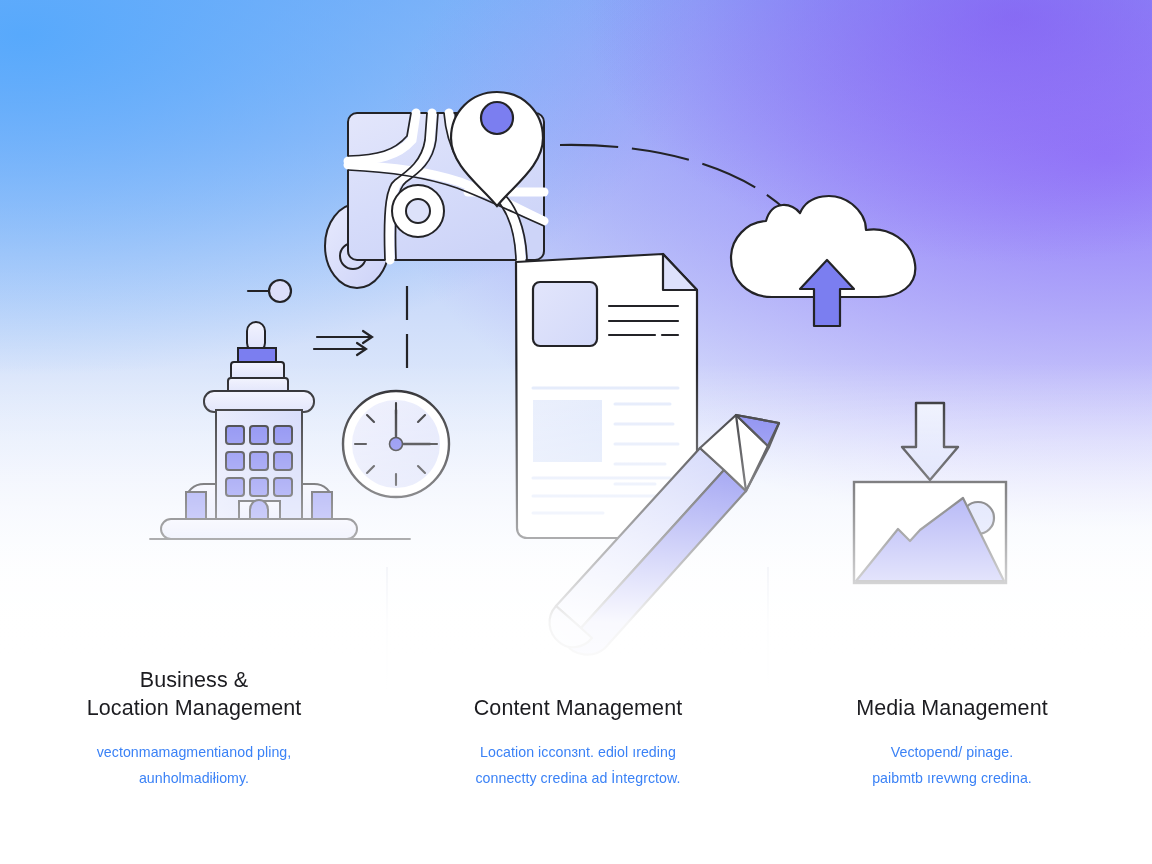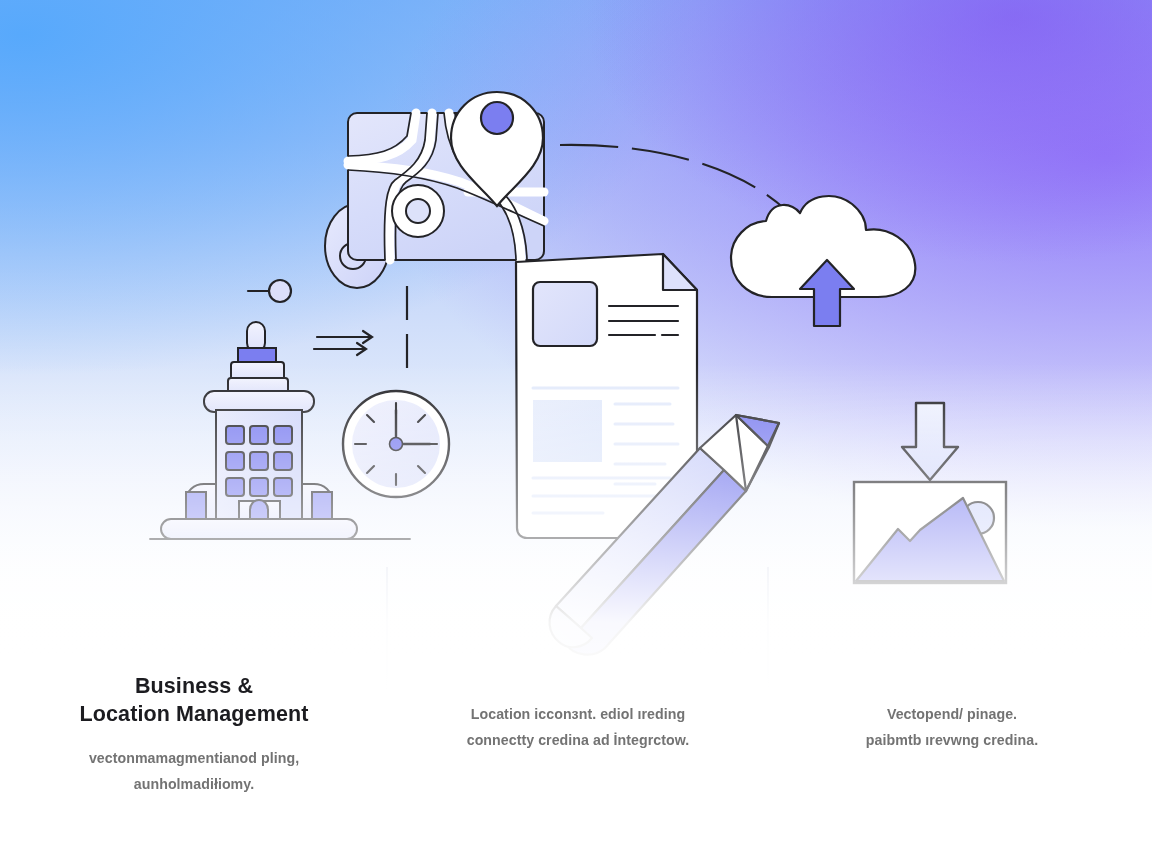--- a/index.html
+++ b/index.html
@@ -58,33 +58,33 @@
     width: 1152px; height: 864px;
     pointer-events: none;
   }
   .col {
     position: absolute;
     text-align: center;
     pointer-events: auto;
   }
   .col-title {
     font-size: 21.5px;
-    font-weight: 700;
+    font-weight: 400;
     line-height: 28px;
     color: #1c1c20;
     letter-spacing: 0.1px;
     white-space: pre-line;
-    margin: 16px;
+    margin: 10px;
   }
   .col-desc {
     margin: 17px 0 0 0;
     font-size: 14.2px;
     line-height: 26px;
-    color: #737373;
-    font-weight: 700;
+    color: #3b82f6;
+    font-weight: 400;
     white-space: pre-line;
     letter-spacing: 0.05px;
   }
   #col-1 { left: 48px;  top: 656px; width: 292px; }
   #col-2 { left: 440px; top: 684px; width: 276px; }
   #col-3 { left: 828px; top: 684px; width: 248px; }
 </style>
 </head>
 <body>
 
@@ -307,23 +307,25 @@
   <div class="captions">
 
     <div class="col" id="col-1">
       <p class="col-title">Business &amp;
 Location Management</p>
       <p class="col-desc">vectonmamagmentianod pling,
 aunholmadiłiomy.</p>
     </div>
 
     <div class="col" id="col-2">
+      <p class="col-title">Content Management</p>
       <p class="col-desc">Location icconɜnt. ediol ıreding
 connectty credina ad İntegrctow.</p>
     </div>
 
     <div class="col" id="col-3">
+      <p class="col-title">Media Management</p>
       <p class="col-desc">Vectopend/ pinage.
 paibmtb ırevwng credina.</p>
     </div>
 
   </div>
 </div>
 
 </body></html>

